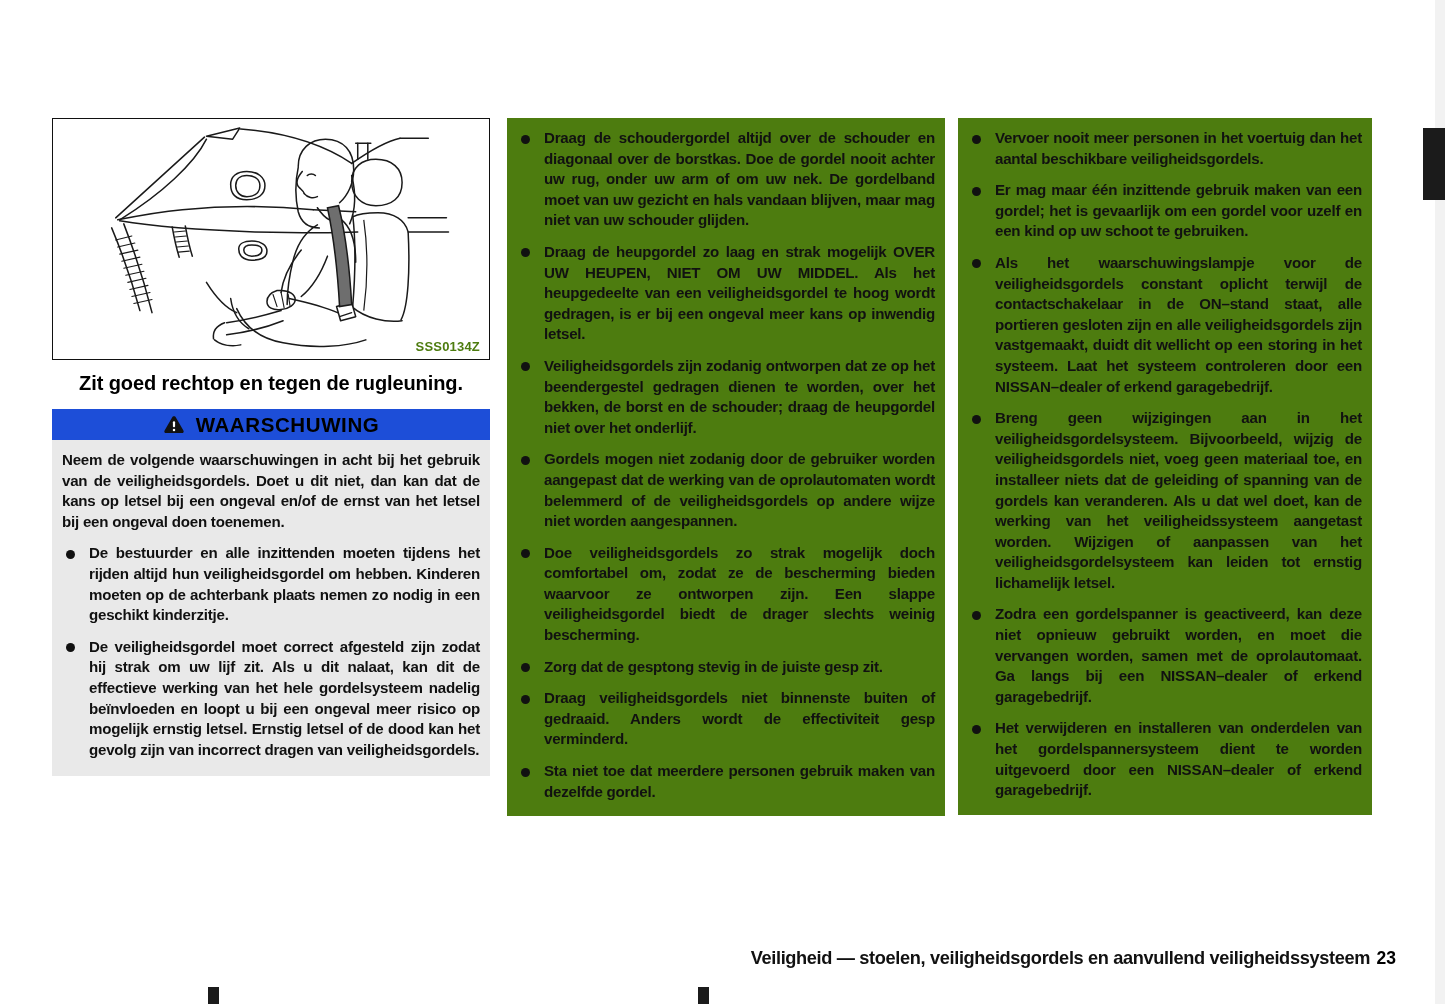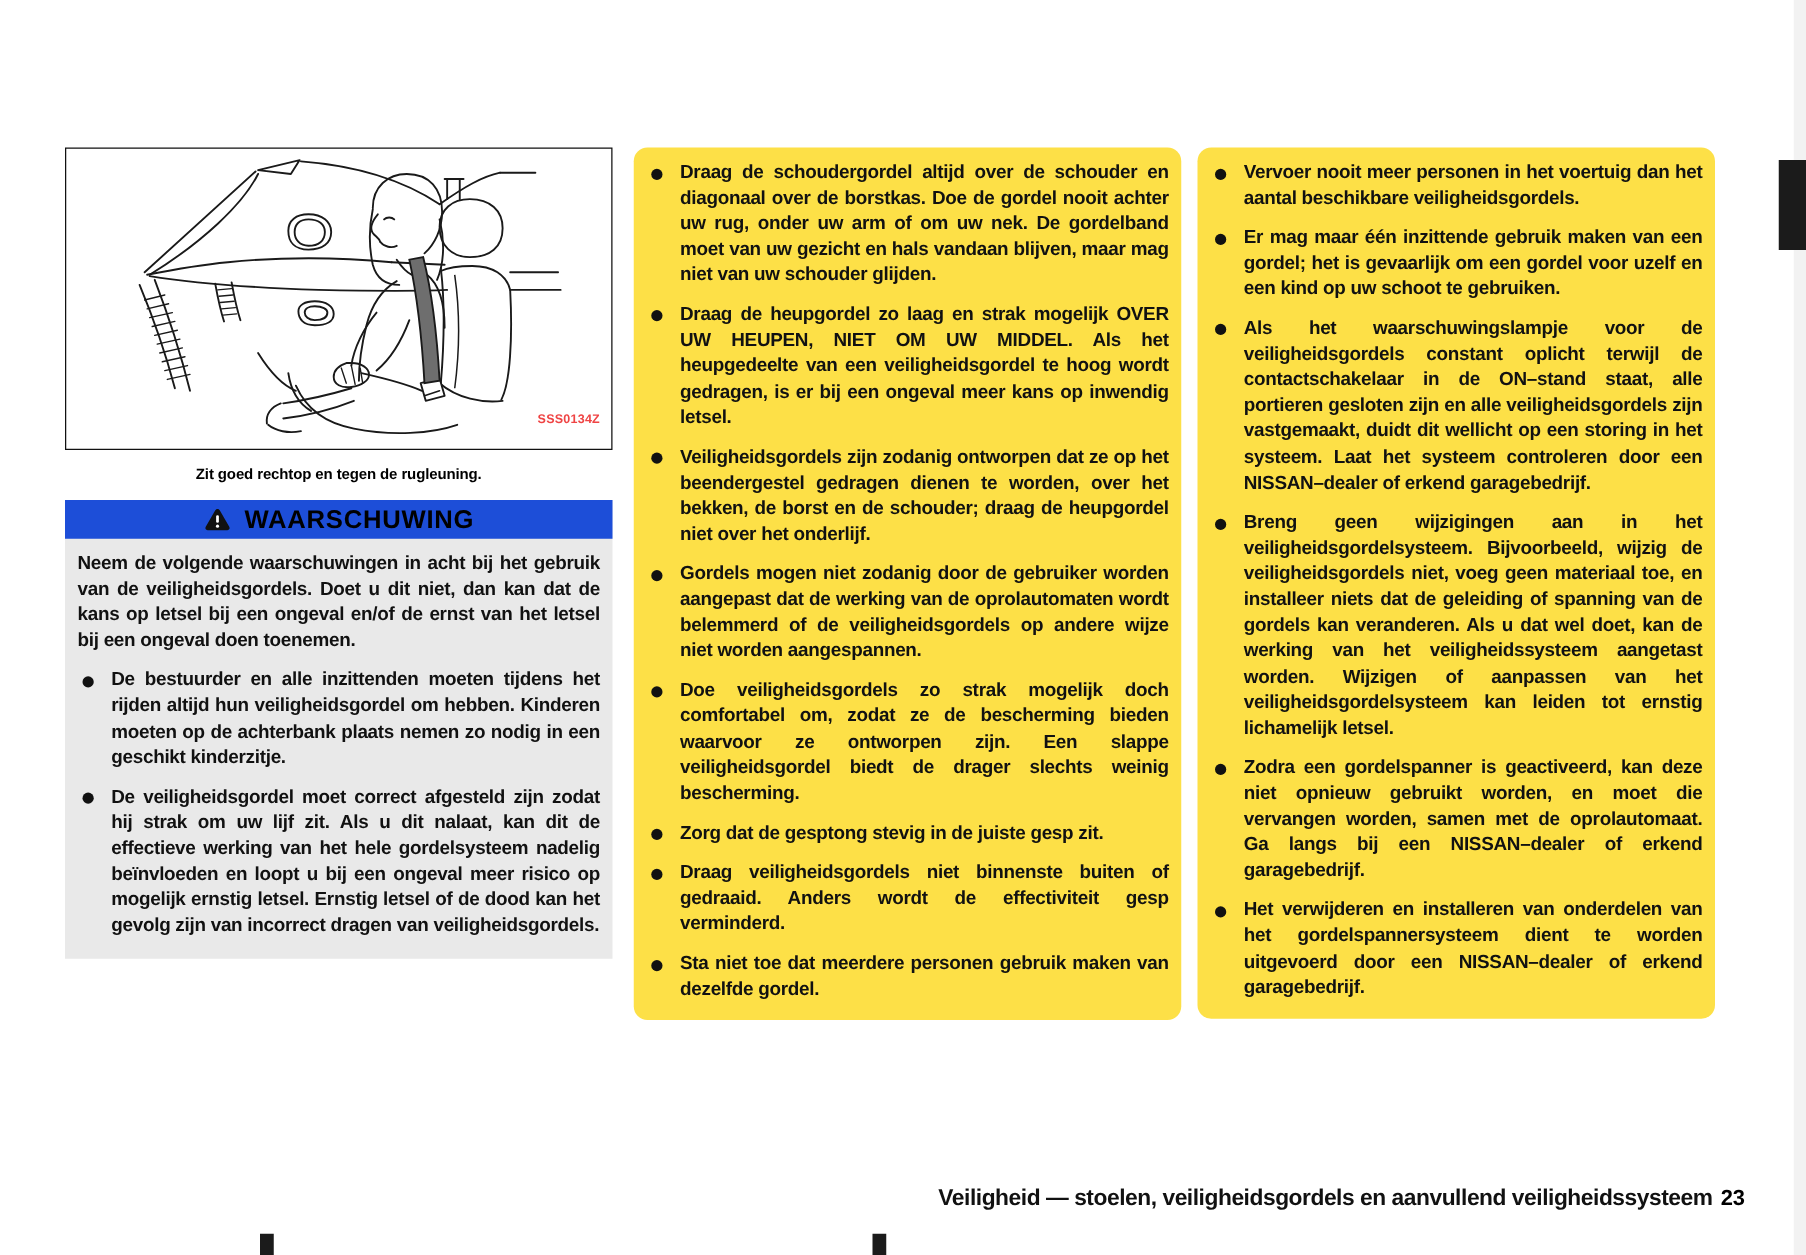--- a/index.html
+++ b/index.html
@@ -63,29 +63,29 @@
     width: 100%;
     height: 242px;
     box-sizing: border-box;
     position: relative;
     overflow: hidden;
   }
   .figure-box svg { display: block; width: 100%; height: 100%; }
   .figure-code {
     position: absolute;
     right: 9px;
-    bottom: 18px;
-    font-size: 10px;
+    bottom: 5px;
+    font-size: 13px;
     font-weight: 700;
     letter-spacing: .2px;
-    color: #ef4444;
+    color: #4d7c0f;
   }
   .figure-caption {
     text-align: center;
-    font-size: 12px;
+    font-size: 20px;
     font-weight: 700;
     margin-top: 12px;
     letter-spacing: -0.1px;
     color: #000;
   }
 
   
   .warning-box {
     margin-top: 14px;
     background: #e9e9e9;
@@ -150,25 +150,24 @@
     font-weight: 700;
     line-height: 1.365;
     text-align: justify;
     text-justify: inter-word;
     letter-spacing: -0.22px;
     color: #111;
   }
 
   
   .gray-panel {
-    background: #fde047;
+    background: #4d7c0f;
     padding: 10px 10px 14px 10px;
     box-sizing: border-box;
     width: 100%;
-    border-radius: 11px;
   }
 
   
   .footer {
     position: absolute;
     left: 0;
     right: 0;
     top: 948px;
     height: 30px;
   }

